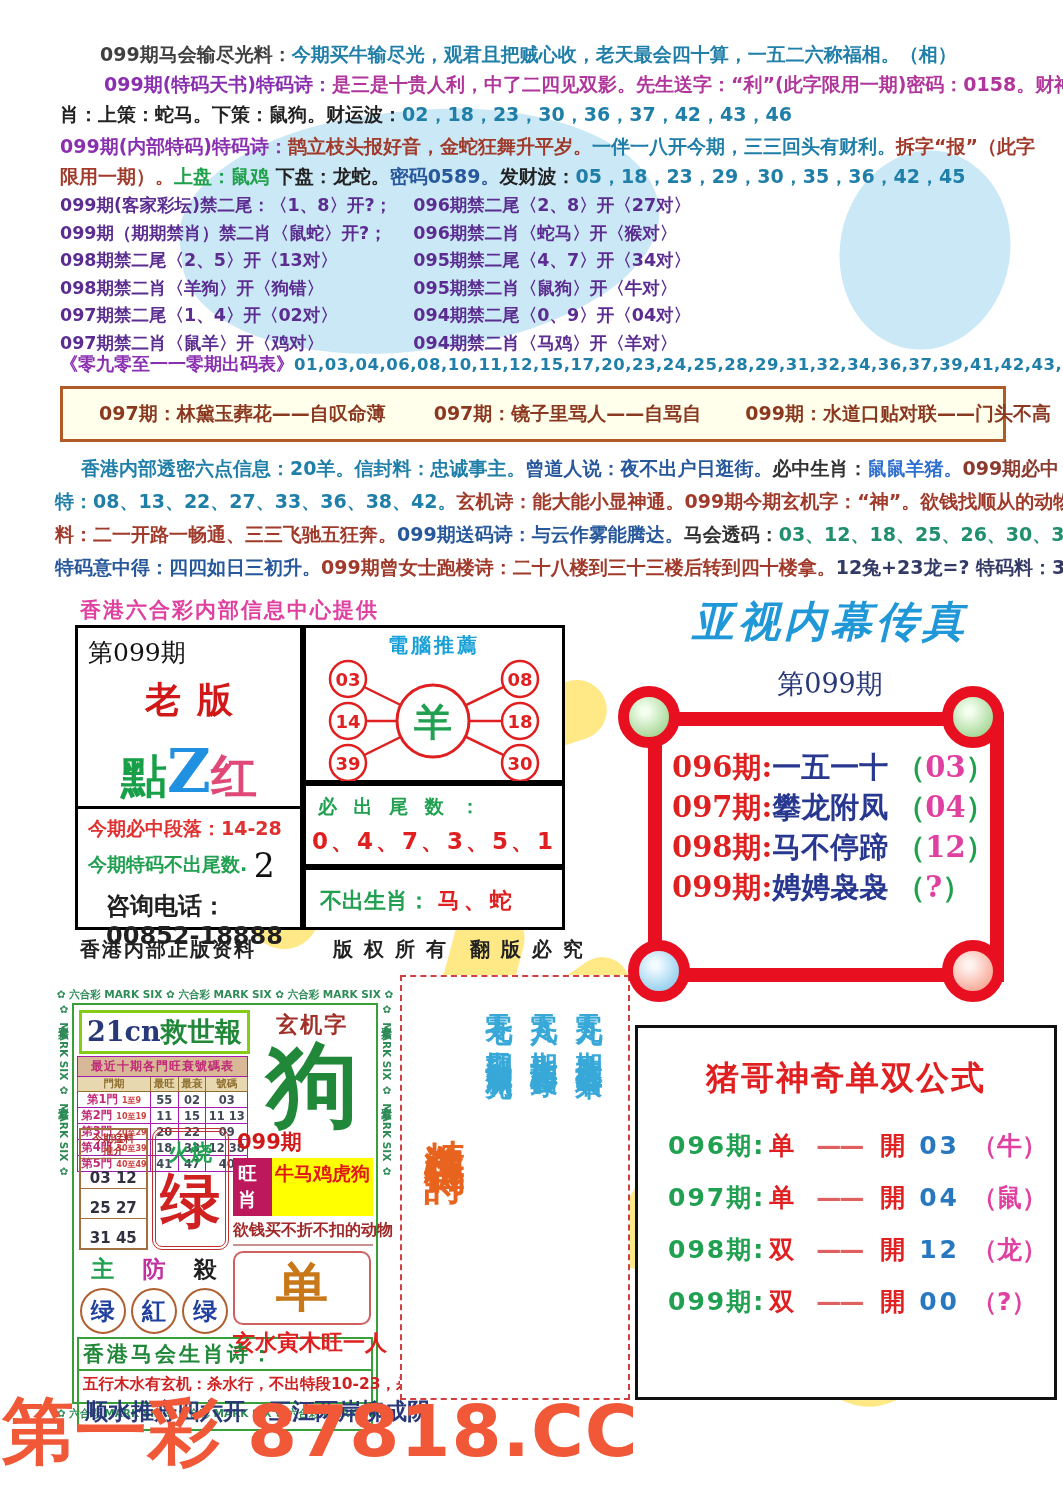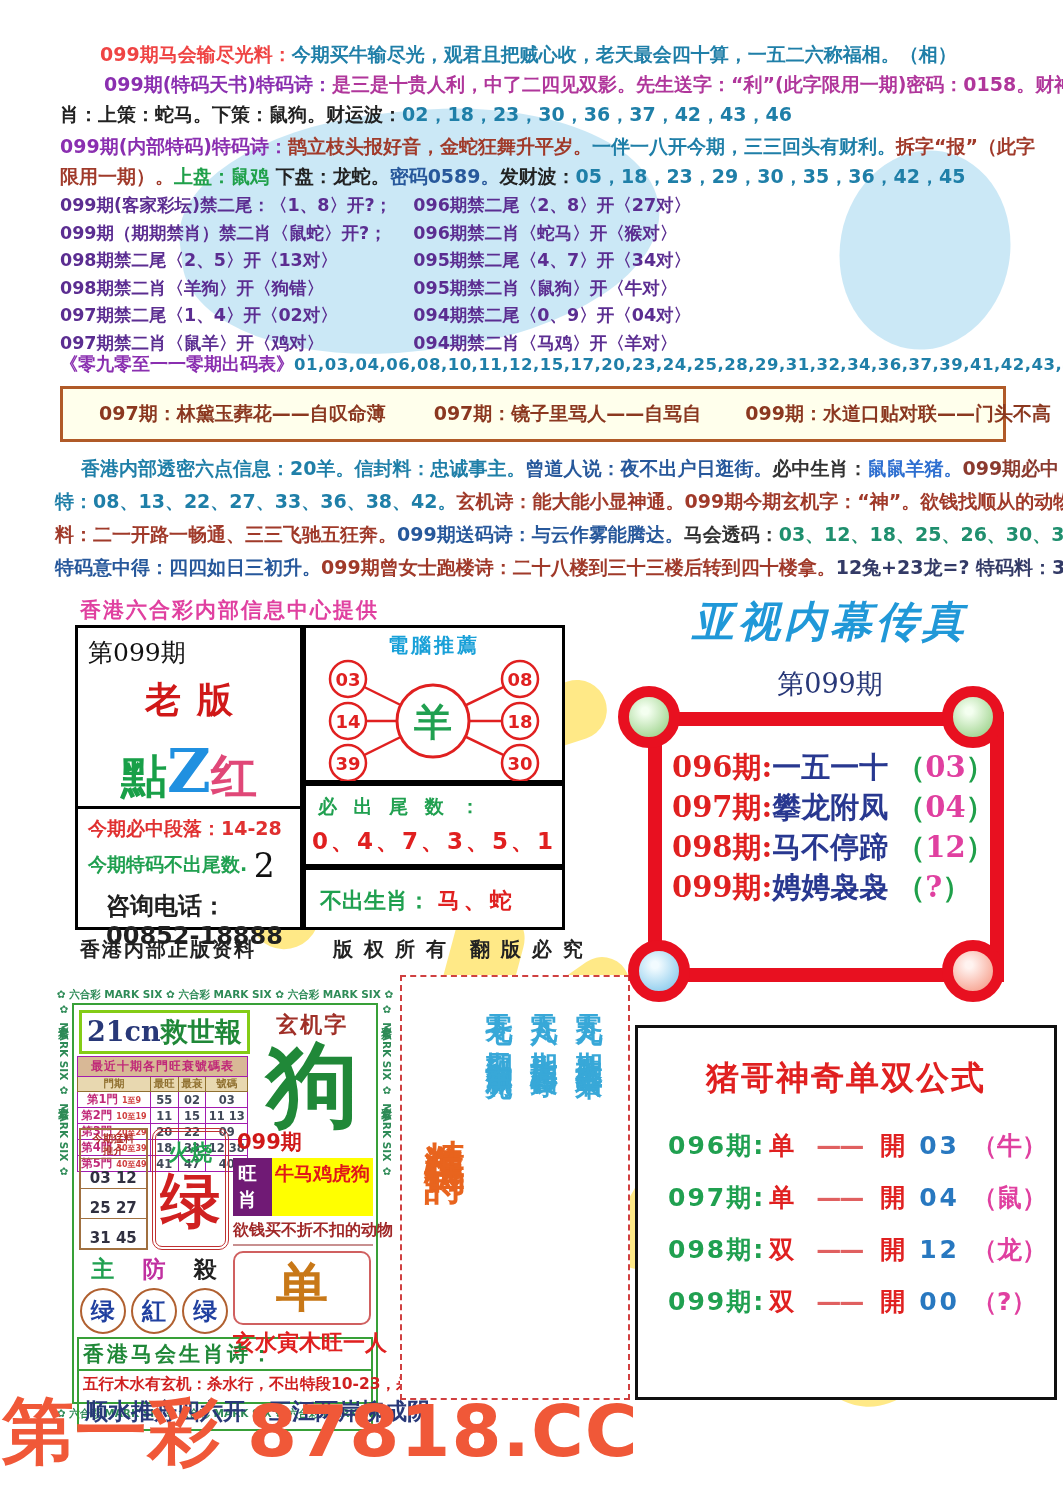--- a/index.html
+++ b/index.html
@@ -91,21 +91,21 @@
   .huo-t{color:#20a050;font-size:22px;margin-top:6px;}
   .huo-c{color:#d02020;font-size:60px;line-height:64px;font-family:"DejaVu Serif",serif;}
   .zfs-row{display:flex;justify-content:space-around;font-size:23px;margin-top:2px;}
   .zfs-row .z{color:#20a050;}.zfs-row .f{color:#c030a0;}.zfs-row .s{color:#202020;}
   .circ-row{display:flex;justify-content:space-around;margin-top:3px;}
   .circ{width:42px;height:42px;border-radius:50%;border:2px solid #b06030;color:#2040a0;font-size:24px;
         display:flex;align-items:center;justify-content:center;}
   .rowB-right{width:48%;display:flex;flex-direction:column;}
   .bq{color:#d01818;font-size:21px;margin:2px 0 2px 6px;}
   .wx-row{display:flex;align-items:stretch;margin-left:2px;}
-  .wx-lab{background:#701a75;color:#fff;font-size:19px;padding:3px 5px;letter-spacing:2px;}
+  .wx-lab{background:#be185d;color:#fff;font-size:19px;padding:3px 5px;letter-spacing:2px;}
   .wx-val{background:#ffff00;color:#e01818;font-size:19px;padding:3px 3px;white-space:nowrap;}
   .yuqian{color:#a02828;font-size:16px;margin:4px 0 2px 2px;white-space:nowrap;border-bottom:2px solid #c89090;padding-bottom:3px;}
   .dan-frame{border:2px solid #d06060;border-radius:10px;margin:3px 2px;height:84px;display:flex;align-items:center;justify-content:center;}
   .dan-frame span{color:#c87818;font-size:52px;font-family:"DejaVu Serif",serif;}
   .haishui{color:#e02020;font-size:22px;margin-left:2px;white-space:nowrap;}
   .rowC{border:2px solid #38a038;margin-top:3px;}
   .sx-title{color:#208838;font-size:21px;letter-spacing:3px;border-bottom:2px solid #38a038;padding:1px 4px;}
   .sx-l1{color:#d02020;font-size:15.5px;padding:3px 2px 0 4px;white-space:nowrap;}
   .sx-l2{color:#283878;font-size:23px;padding:1px 2px 2px 6px;white-space:nowrap;font-family:"DejaVu Serif",serif;}
   
@@ -140,21 +140,21 @@
 
   <div class="wm wm-b" style="left:180px;top:110px;width:480px;height:240px;border-radius:45% 55% 50% 50%;transform:rotate(-7deg);"></div>
   <div class="wm wm-b" style="left:840px;top:150px;width:170px;height:200px;border-radius:50%;transform:rotate(10deg);"></div>
   <div class="wm wm-y" style="left:300px;top:640px;width:70px;height:320px;border-radius:35px;transform:rotate(24deg);"></div>
   <div class="wm wm-y" style="left:420px;top:700px;width:190px;height:60px;border-radius:30px;transform:rotate(-18deg);"></div>
   <div class="wm wm-y" style="left:430px;top:900px;width:70px;height:260px;border-radius:35px;transform:rotate(15deg);"></div>
   <div class="wm wm-y" style="left:470px;top:990px;width:170px;height:55px;border-radius:28px;transform:rotate(-35deg);"></div>
   <div class="wm wm-y" style="left:650px;top:1060px;width:60px;height:220px;border-radius:30px;transform:rotate(30deg);"></div>
   <div class="wm wm-y" style="left:790px;top:1180px;width:120px;height:230px;border-radius:60px;transform:rotate(-20deg);"></div>
 
-  <div class="topline" style="top:40px;text-indent:40px;"><span style="color: #ef4444; margin-top: 44px;">099期马会输尽光料：</span><span style="color: rgb(31, 127, 168);">今期买牛输尽光，观君且把贼心收，老天最会四十算，一五二六称福相。（相）</span></div>
+  <div class="topline" style="top:40px;text-indent:40px;"><span style="color: #404040; margin-top: 44px;">099期马会输尽光料：</span><span style="color: rgb(31, 127, 168);">今期买牛输尽光，观君且把贼心收，老天最会四十算，一五二六称福相。（相）</span></div>
   <div class="topline" style="top:70px;text-indent:44px;"><span style="color: rgb(138, 47, 176);">099期(特码天书)特码诗：</span><span style="color: rgb(176, 54, 155);">是三是十贵人利，中了二四见双影。先生送字：“利”(此字限用一期)密码：0158。财神生</span></div>
   <div class="topline" style="top:100px;"><span style="color: rgb(34, 34, 34);">肖：上策：蛇马。下策：鼠狗。财运波：</span><span style="color: rgb(31, 127, 168);">02，18，23，30，36，37，42，43，46</span></div>
   <div class="topline" style="top:132px;"><span style="color: rgb(138, 47, 176);">099期(内部特码)特码诗：</span><span style="color: rgb(160, 58, 42);">鹊立枝头报好音，金蛇狂舞升平岁。</span><span style="color: rgb(31, 127, 168);">一伴一八开今期，三三回头有财利。</span><span style="color: rgb(160, 58, 42);">拆字“报”（此字</span></div>
   <div class="topline" style="top:162px;"><span style="color: rgb(160, 58, 42);">限用一期）。</span><span style="color: rgb(31, 160, 74);">上盘：鼠鸡 </span><span style="color: rgb(34, 34, 34);">下盘：龙蛇。</span><span style="color: rgb(39, 88, 155);">密码0589。</span><span style="color: rgb(34, 34, 34);">发财波：</span><span style="color: rgb(31, 127, 168);">05，18，23，29，30，35，36，42，45</span></div>
 
   <div class="ban-table">
     <div class="ban-col" style="width:37%;">
       <div>099期(客家彩坛)禁二尾：〈1、8〉开?；</div>
       <div>099期（期期禁肖）禁二肖〈鼠蛇〉开?；</div>
       <div>098期禁二尾〈2、5〉开〈13对〉</div>

